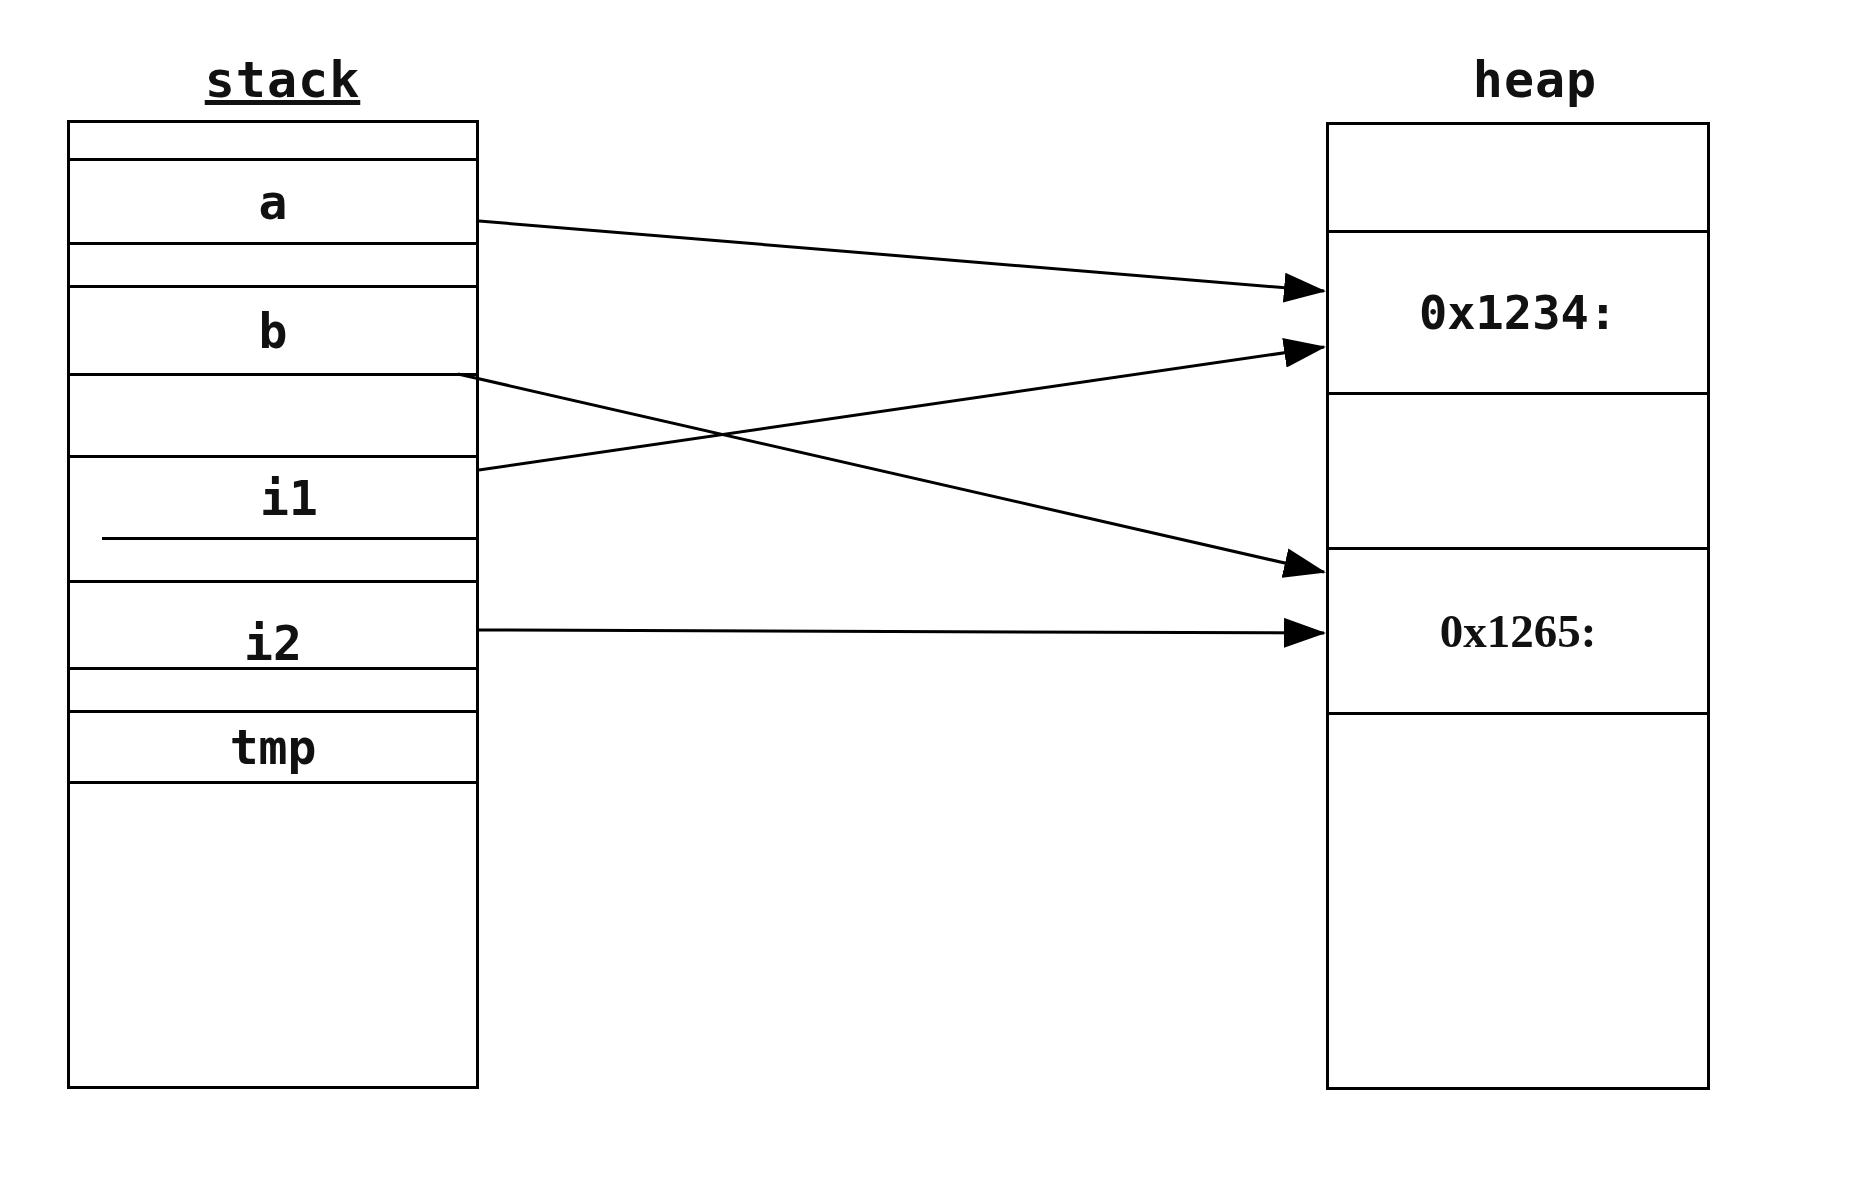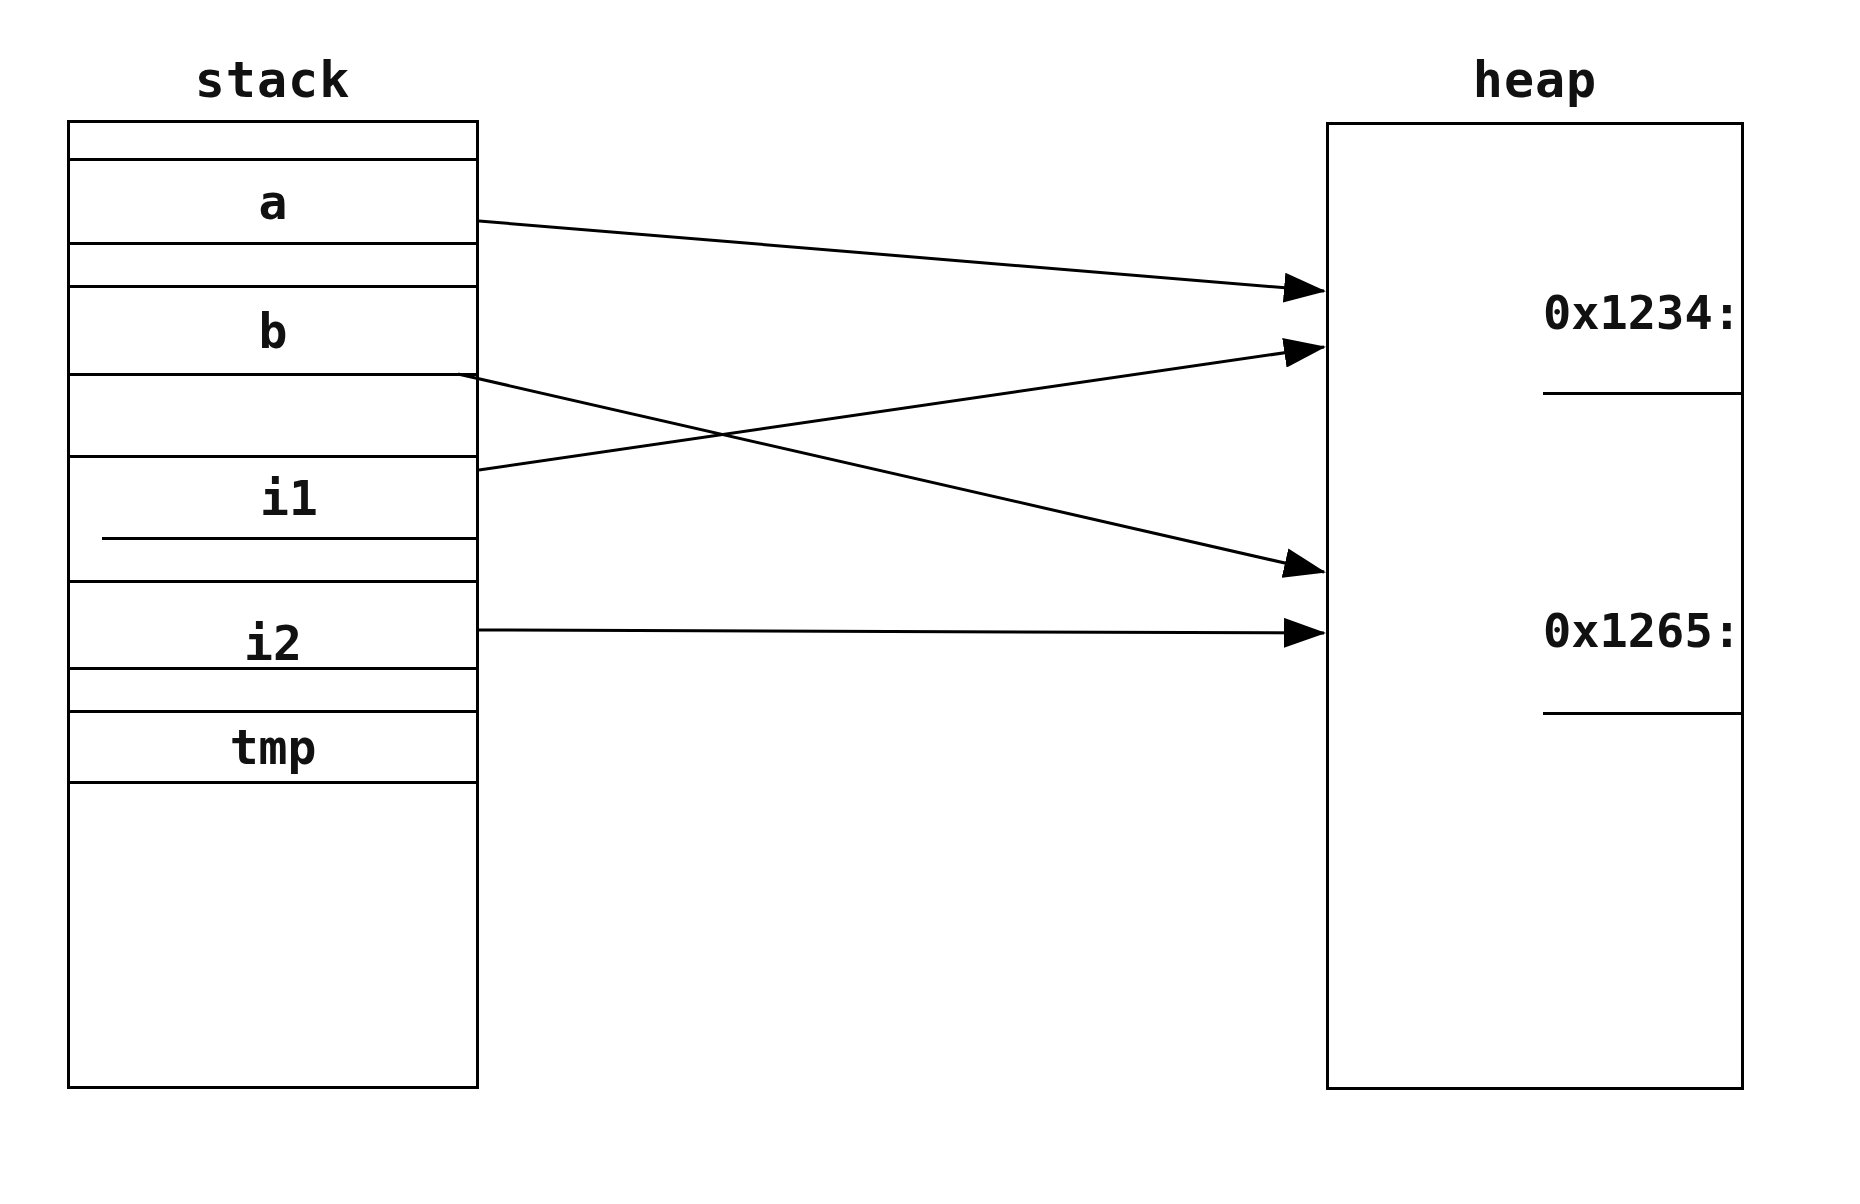--- a/index.html
+++ b/index.html
@@ -19,33 +19,33 @@
   .col-title {
     position: absolute;
     top: 50px;
     height: 60px;
     line-height: 60px;
     text-align: center;
     font-size: 50px;
     font-weight: bold;
     letter-spacing: 1px;
   }
-  .stack-title { left: 67px;  width: 411px; }
+  .stack-title { left: 77px;  width: 411px; text-decoration: underline; }
   .heap-title  { left: 1326px; width: 418px; }
 
   .column {
     position: absolute;
     box-sizing: border-box;
     border: 3px solid #000000;
     background: #ffffff;
     display: flex;
     flex-direction: column;
   }
   .stack-col { left: 67px;  top: 120px; width: 412px; height: 969px; }
-  .heap-col  { left: 1326px; top: 122px; width: 418px; height: 968px; align-items: flex-end; }
+  .heap-col  { left: 1326px; top: 122px; width: 384px; height: 968px; }
 
   .cell {
     box-sizing: border-box;
     border-bottom: 3px solid #000000;
     display: flex;
     flex-direction: column;
     align-items: center;
     justify-content: center;
     font-size: 48px;
     font-weight: bold;
@@ -62,21 +62,21 @@
   .sr5  { height: 82px; margin-left: 32px; }
   .sr6  { height: 43px; }
   .sr7  { height: 87px; justify-content: flex-end; }
   .sr8  { height: 43px; }
   .sr9  { height: 71px; }
 
   
   .hr0 { height: 108px; }
   .hr1 { height: 162px; }
   .hr2 { height: 155px; }
-  .hr3 { height: 165px; }
+  .hr3 { height: 165px; font-family: Liberation Serif, serif; }
 
   .heap-line {
     display: block;
     text-align: center;
     font-size: 47px;
     font-weight: bold;
     line-height: 64px;
     white-space: pre;
   }
 

